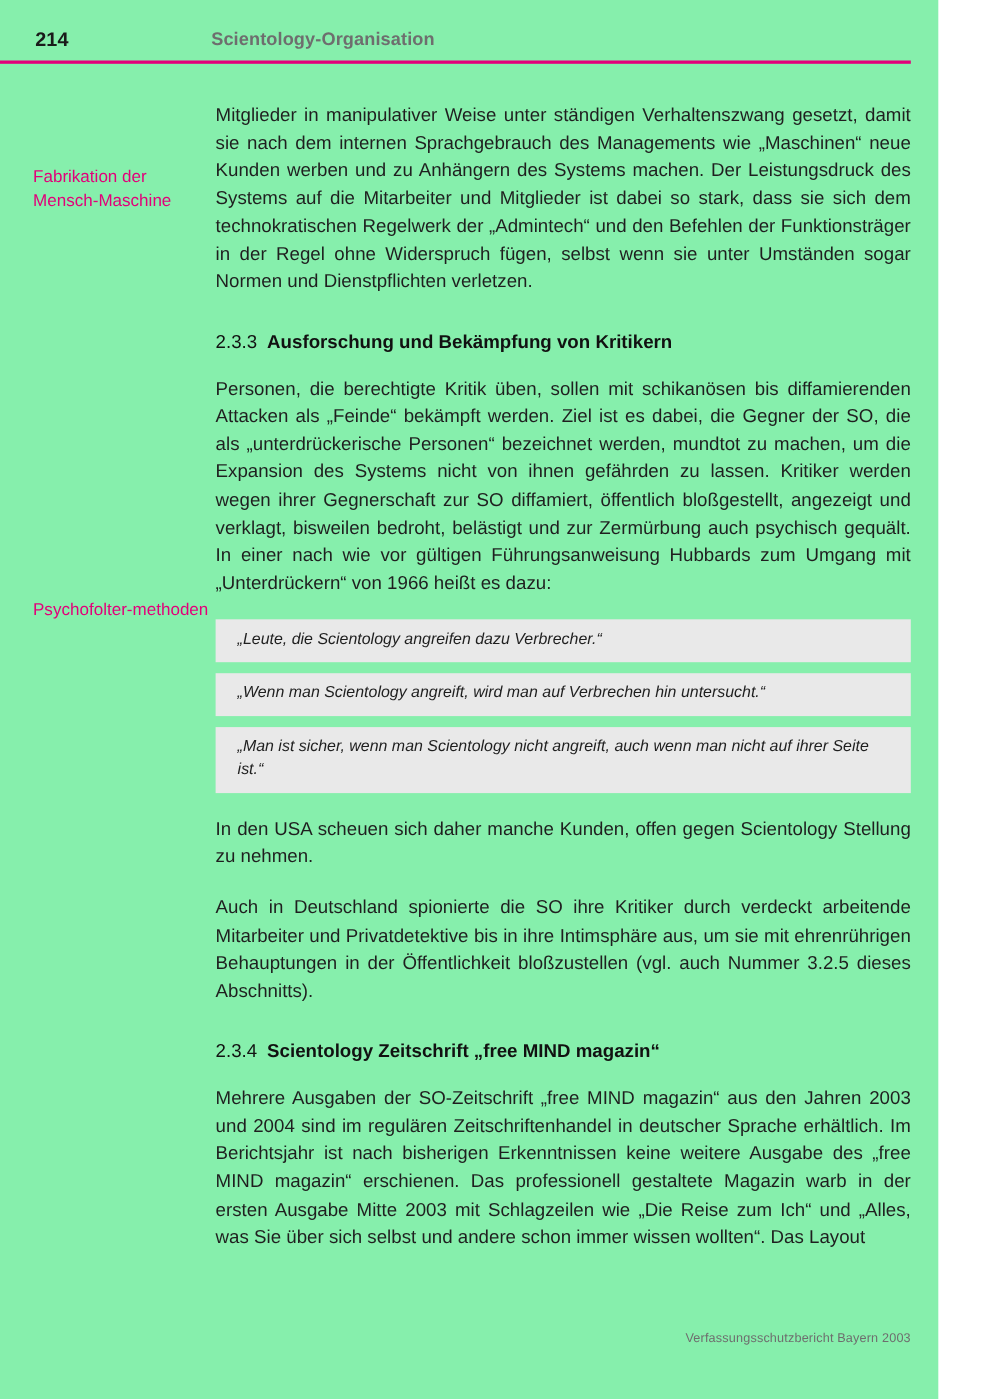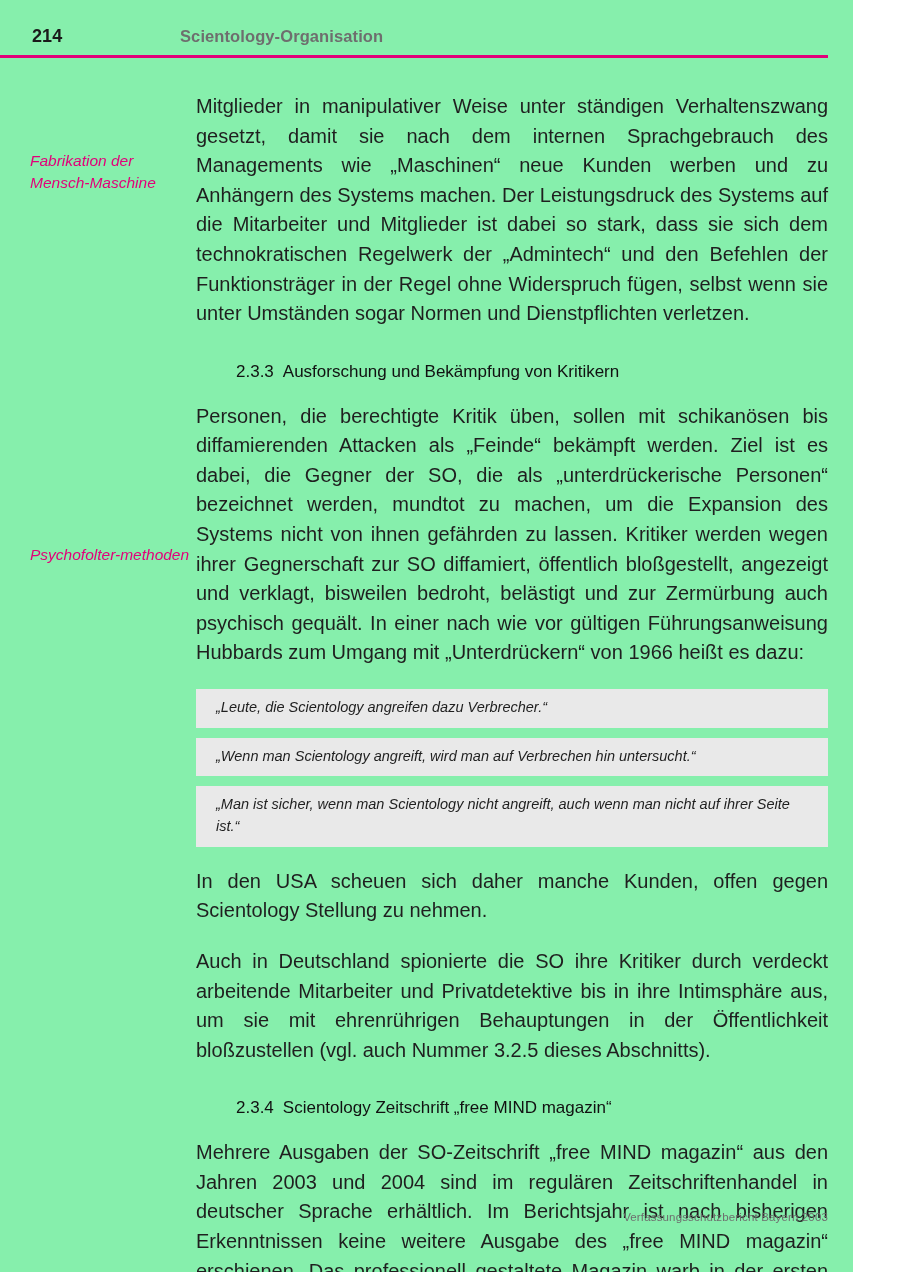--- a/index.html
+++ b/index.html
@@ -31,21 +31,21 @@
     position: absolute;
     left: 32px;
     top: 0;
     font-size: 18px;
     font-weight: bold;
     color: #1a1a1a;
     letter-spacing: 0.1px;
   }
   .runhead-title {
     position: absolute;
-    left: 180px;
+    left: 192px;
     top: 1px;
     font-size: 16.5px;
     font-weight: bold;
     color: #6e6e6e;
     letter-spacing: 0.1px;
   }
   .runhead-rule {
     position: absolute;
     left: 0;
     top: 55px;
@@ -67,28 +67,27 @@
     top: 92px;
     width: 632px;
   }
 
   
   .marginal {
     position: absolute;
     left: 0;
     width: 160px;
     font-size: 15.5px;
-    font-style: italic;
     color: #e2007a;
     line-height: 1.42;
   }
 
   
   .para {
-    font-size: 20px;
+    font-size: 17px;
     line-height: 1.48;
     color: #1f1f1f;
     text-align: justify;
     text-justify: inter-word;
     margin: 0 0 21px 0;
     hyphens: manual;
   }
   .para.last {
     margin-bottom: 0;
   }
@@ -96,24 +95,23 @@
   
   .heading {
     font-size: 17px;
     color: #111111;
     margin: 31px 0 18px 0;
     line-height: 1.4;
   }
   .heading .num {
     font-weight: normal;
     margin-right: 9px;
-    margin-left: 40px;
   }
   .heading .title {
-    font-weight: normal;
+    font-weight: bold;
     margin-top: 40px;
   }
 
   
   .quotebox {
     background: #e9e9e9;
     font-size: 14.5px;
     font-style: italic;
     color: #1f1f1f;
     line-height: 1.5;

